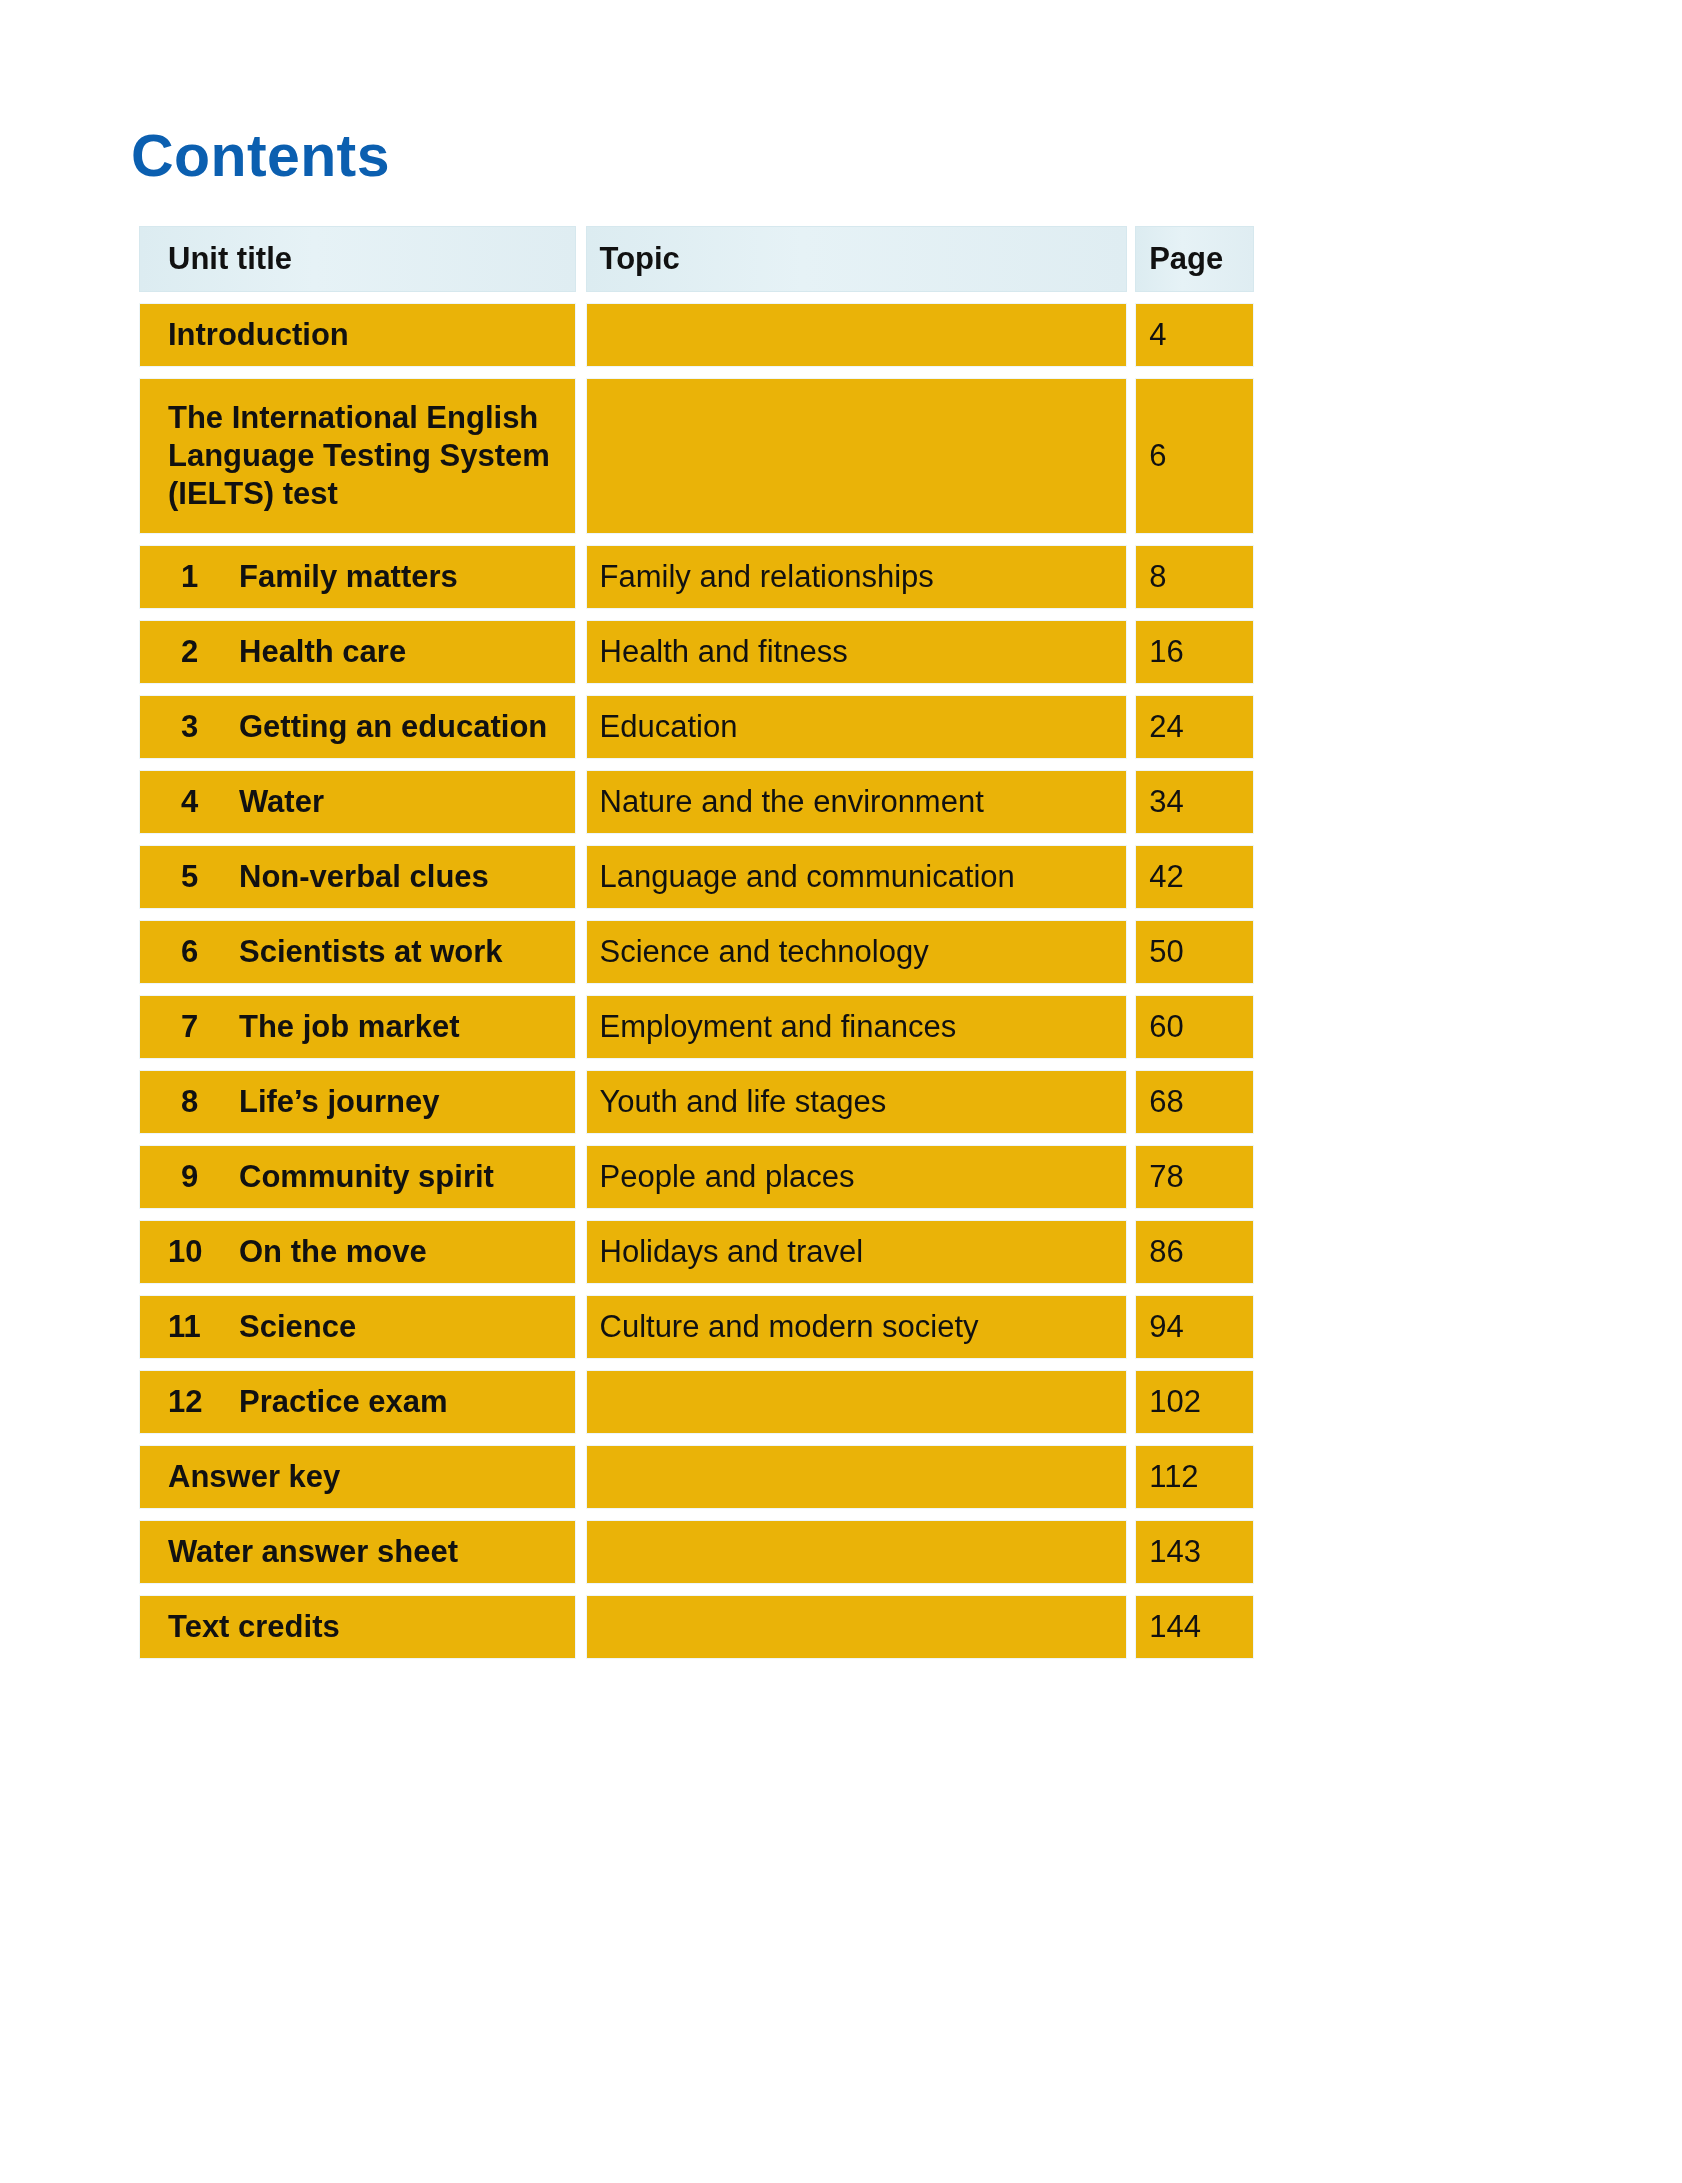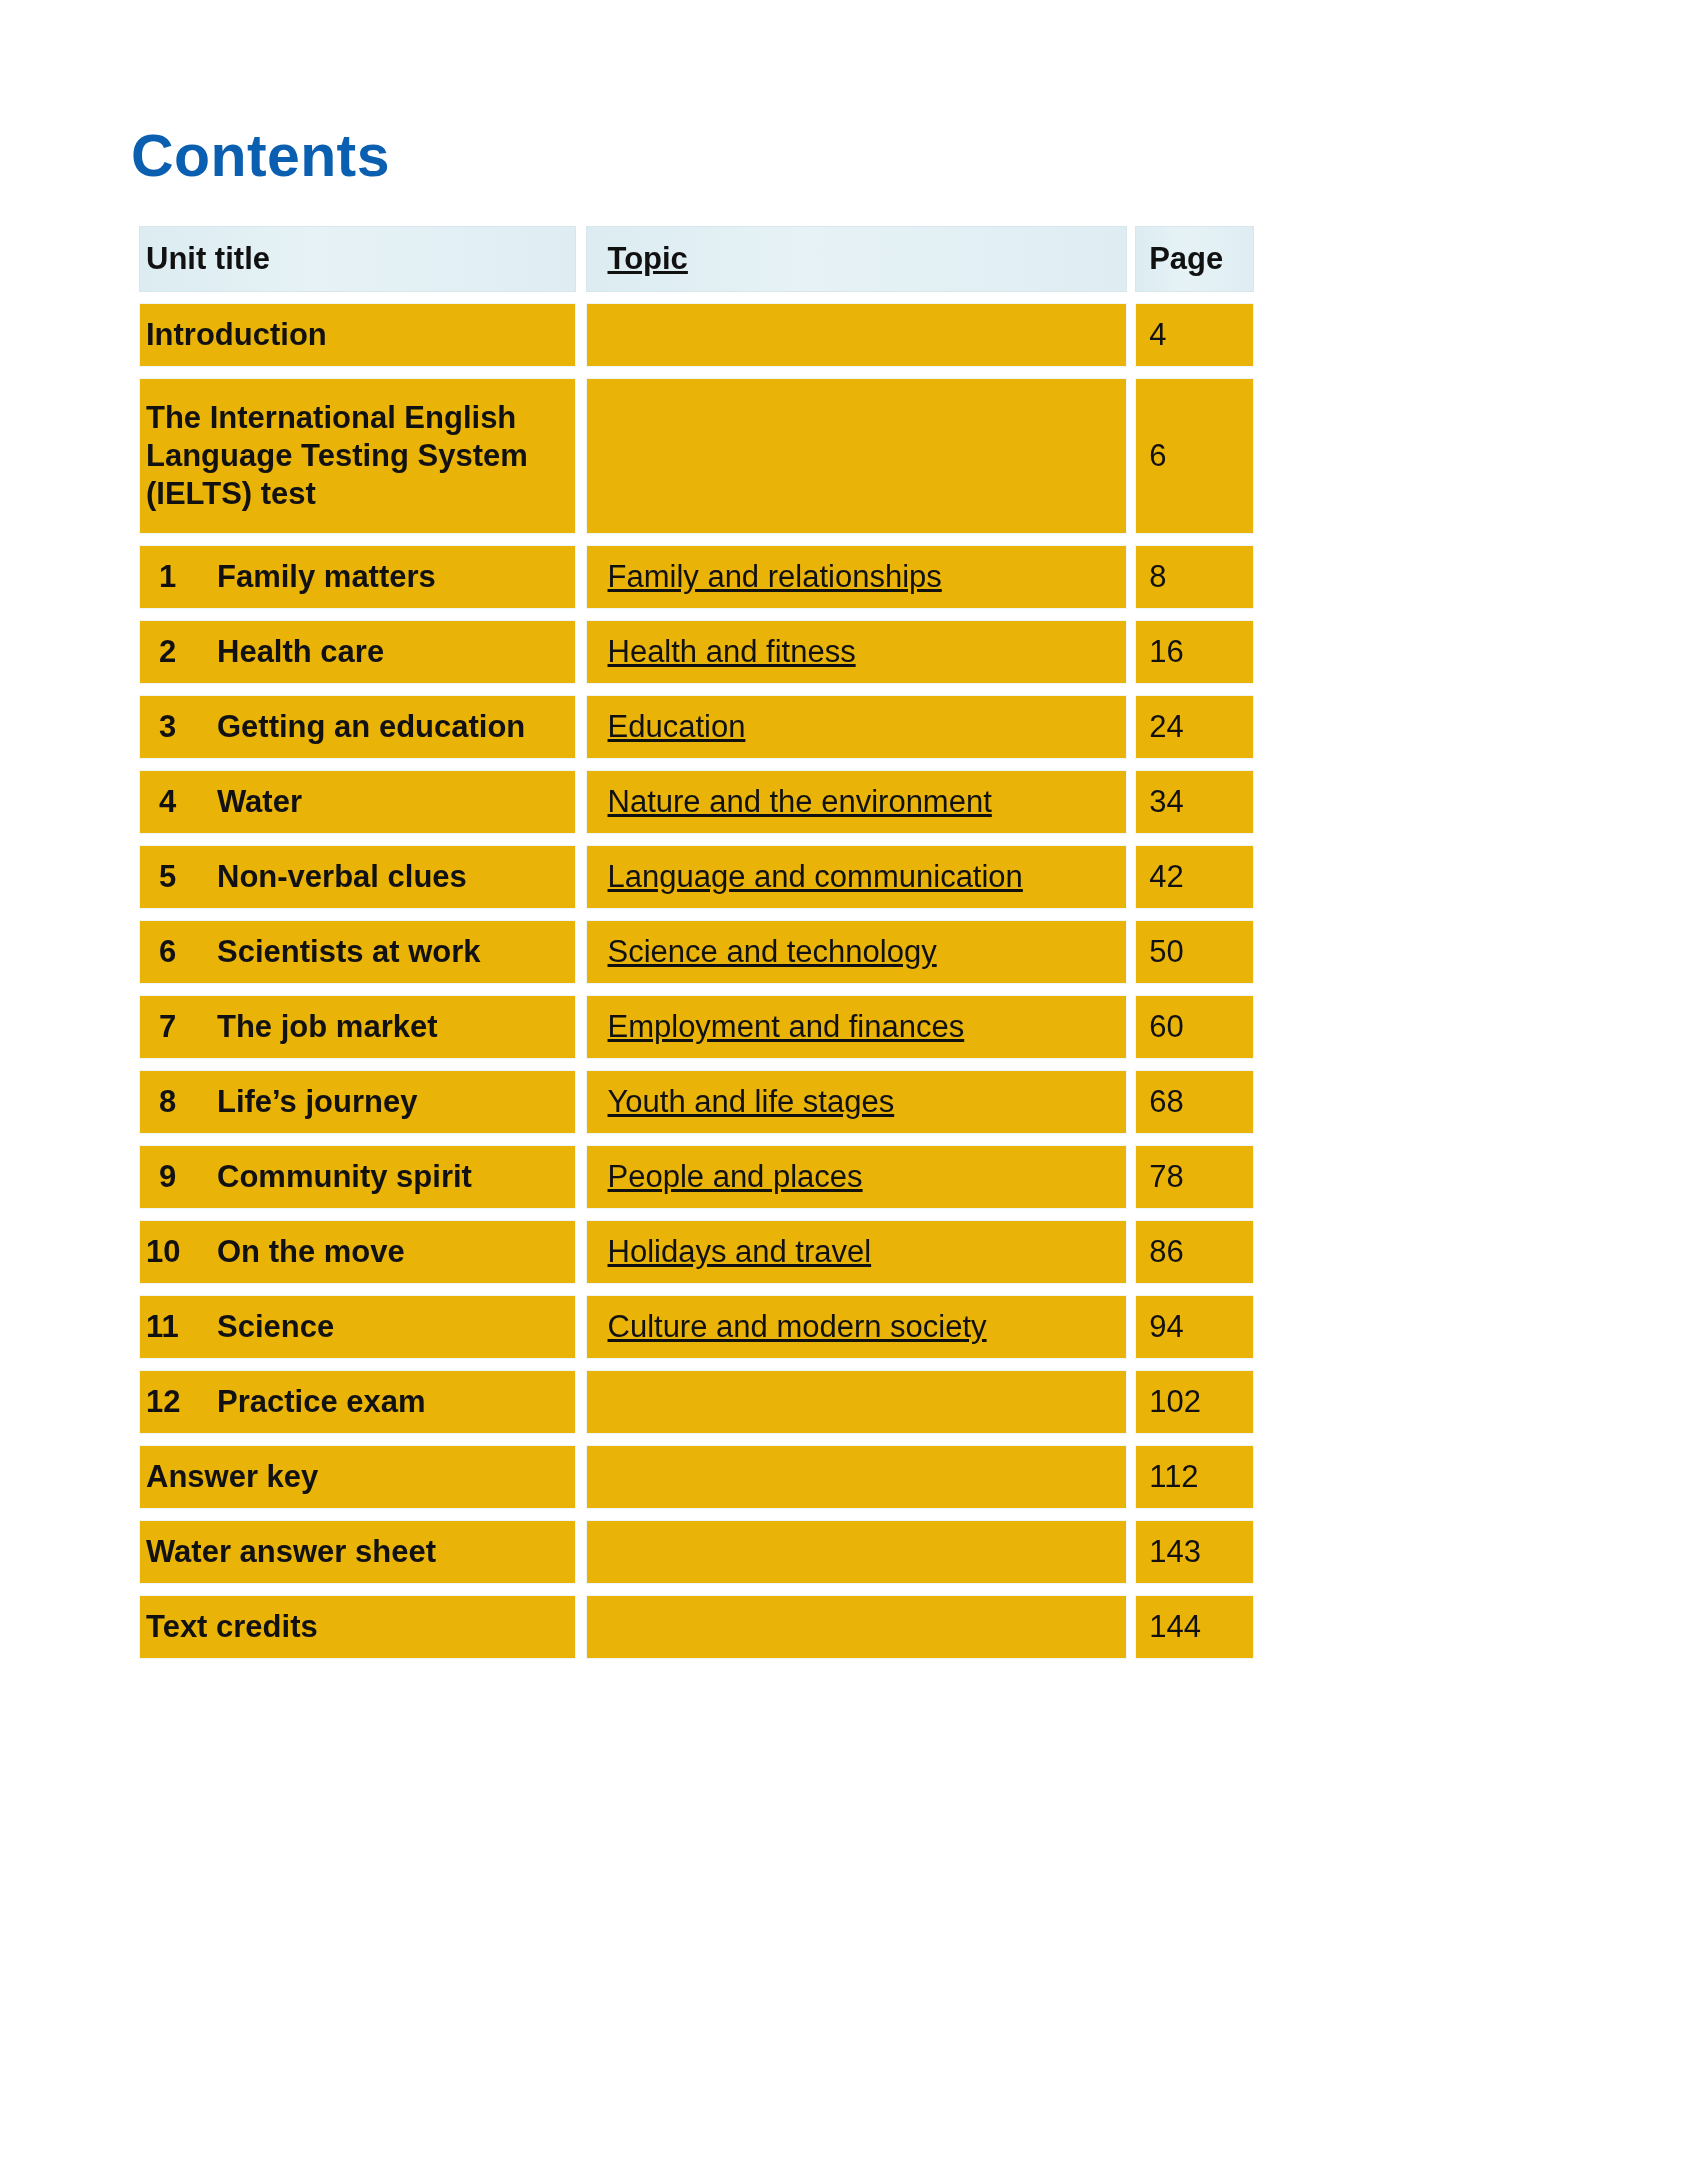--- a/index.html
+++ b/index.html
@@ -4,22 +4,22 @@
 <style>
   html, body { margin:0; padding:0; background:#ffffff; }
   body { width:1683px; height:2183px; position:relative; overflow:hidden;
          font-family:"Liberation Sans", "DejaVu Sans", sans-serif; color:#111; }
   .title { position:absolute; left:131px; top:122px; font-size:59px; font-weight:bold;
            color:#0b5fb0; letter-spacing:0.4px; }
   .table { position:absolute; left:139px; top:226px; width:1116px; }
   .row { display:flex; margin-bottom:11px; }
   .cell { box-sizing:border-box; display:flex; align-items:center; font-size:31px;
           border:1.5px solid #eef6f8; background:#eab308; }
-  .c1 { width:437px; margin-right:9.5px; padding-left:6px; font-weight:bold; }
-  .c2 { width:541px; margin-right:8.7px; padding-left:21px;text-decoration:underline; }
+  .c1 { width:437px; margin-right:9.5px; padding-left:28px; font-weight:bold; }
+  .c2 { width:541px; margin-right:8.7px; padding-left:13px; }
   .c3 { width:119px; padding-left:13px; }
   .row.head .cell { background:linear-gradient(90deg,#dcecf1,#e6f2f6 40%,#dfedf2); border-color:#d6e8ee; font-weight:bold; height:66px; }
   .row.intro .cell { height:64px; }
   .row.ielts .cell { height:156px; }
   .row.unit .cell { height:64px; }
   .num { display:inline-block; width:71px; }
   .num.single { padding-left:13px; width:58px; }
   .ielts-text { line-height:38px; }
 </style>
 </head>

